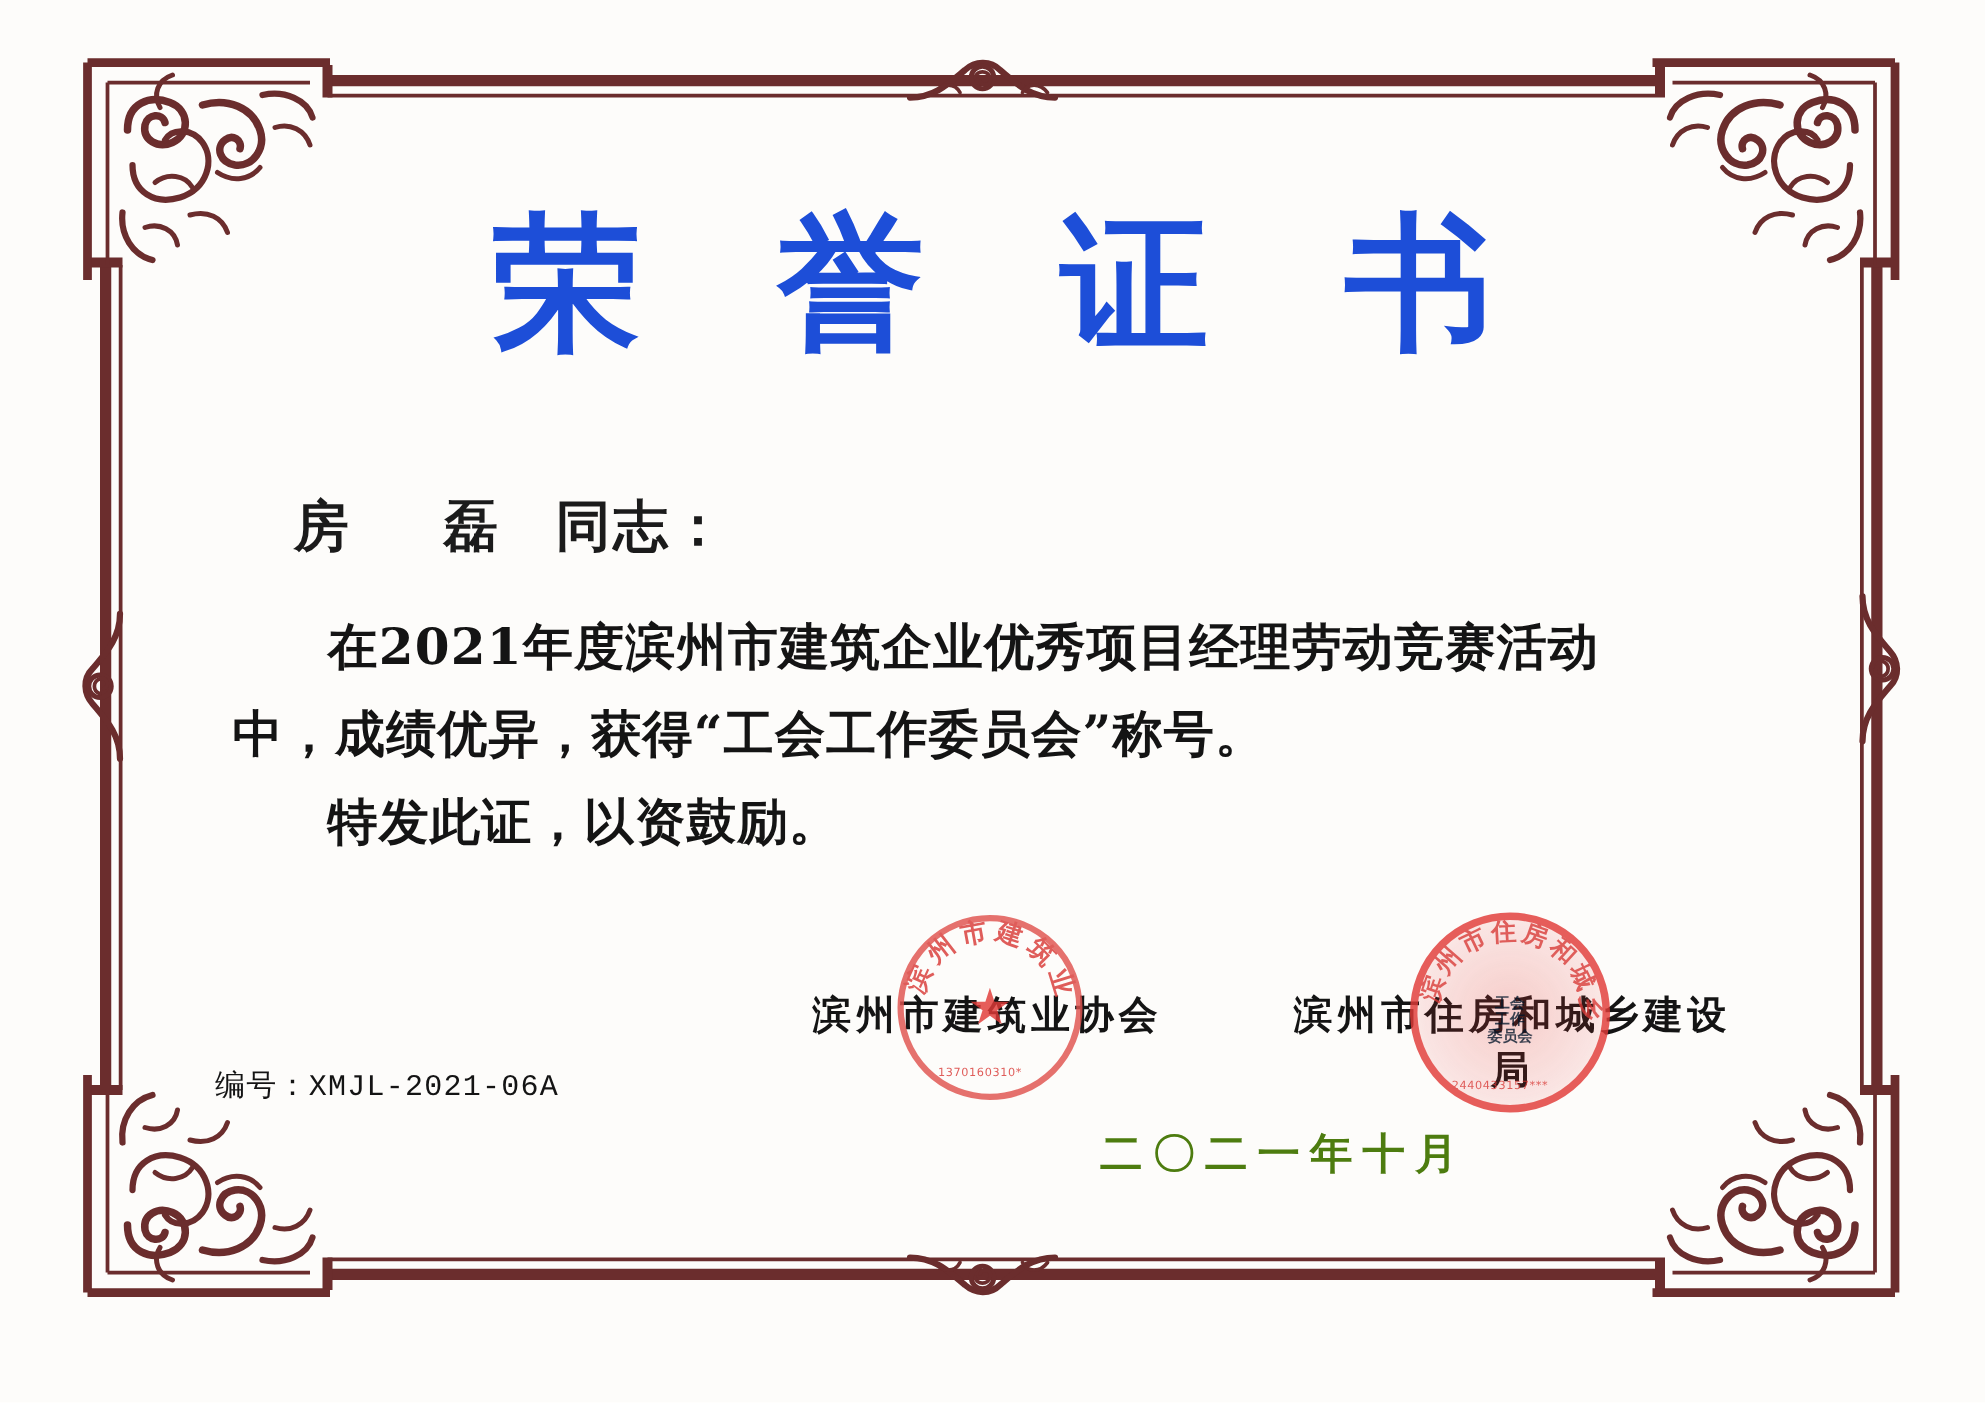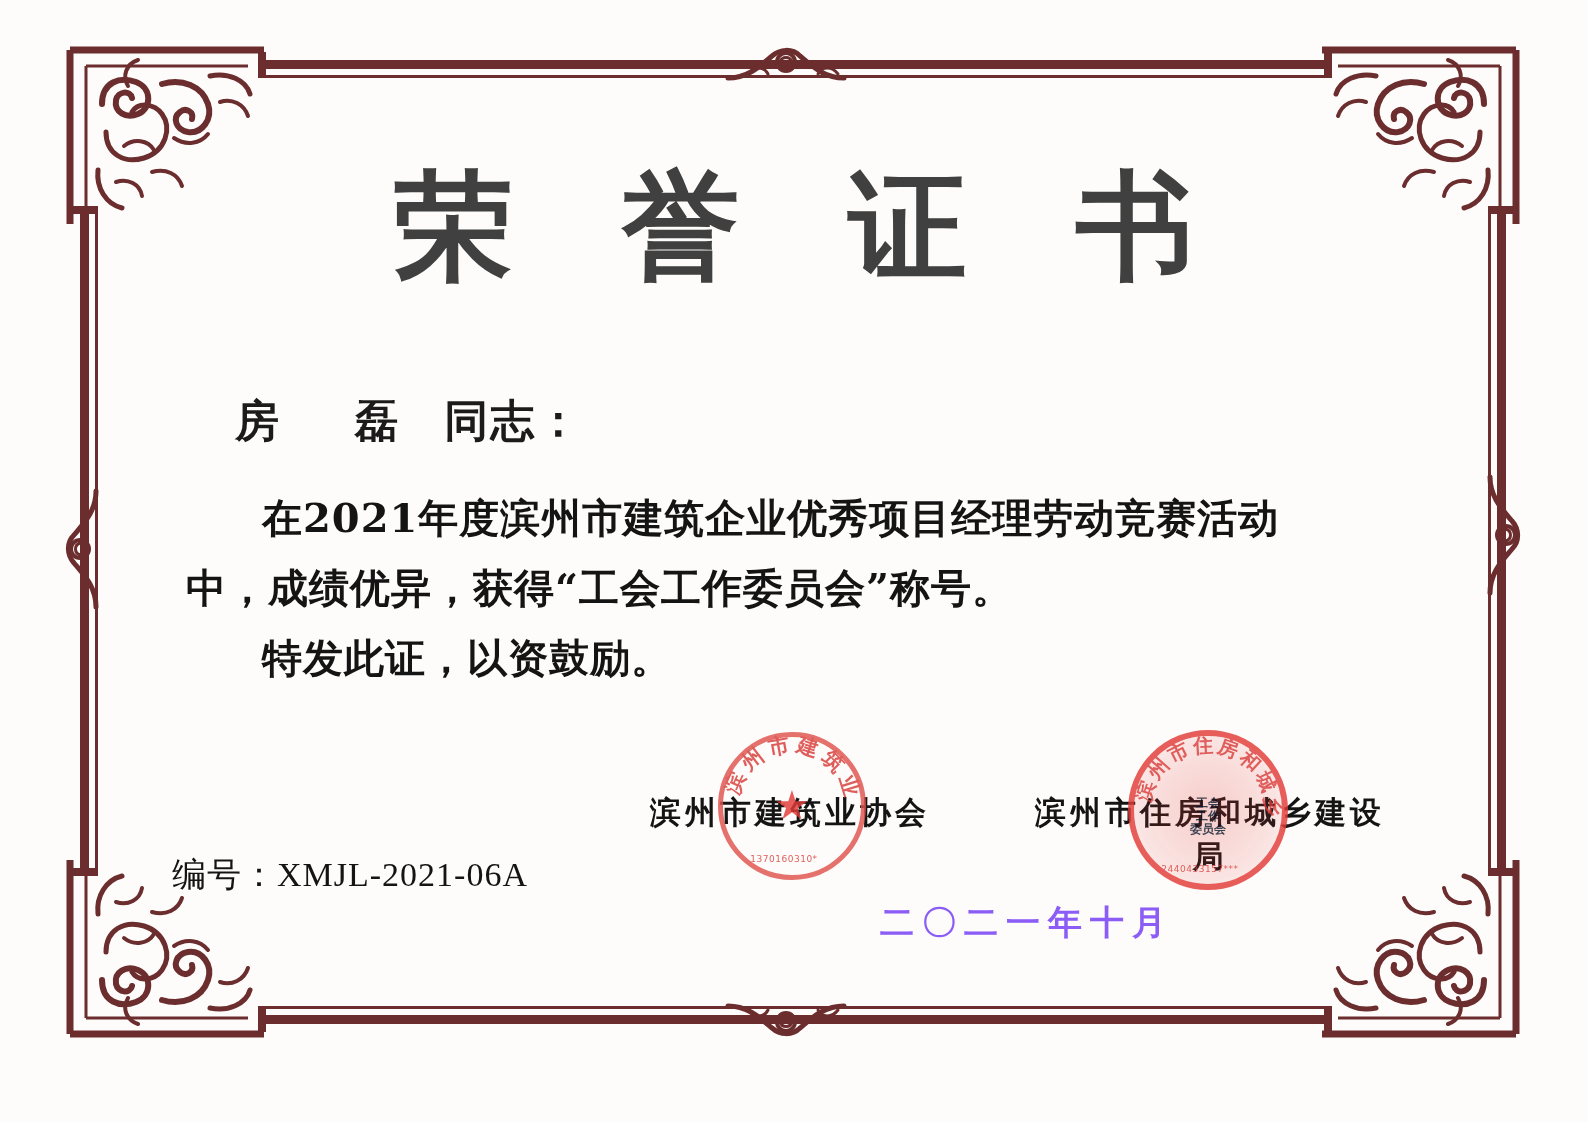--- a/index.html
+++ b/index.html
@@ -87,21 +87,21 @@
   .title {
     position: absolute;
     left: 0;
     top: 148px;
     width: 1588px;
     text-align: center;
     font-family: "DejaVu Serif", serif;
     font-weight: bold;
     font-size: 118px;
     letter-spacing: 34px;
-    color: #404040;
+    color: #1d4ed8;
     text-indent: 34px;
     white-space: nowrap;
   }
 
   .recipient-line {
     position: absolute;
     left: 196px;
     top: 392px;
     font-family: "DejaVu Serif", serif;
     font-size: 44px;
@@ -152,35 +152,35 @@
     text-align: center;
     line-height: 44px;
   }
   .signer.left  { left: 640px; top: 10px; width: 300px; }
   .signer.right { left: 1030px; top: 10px; width: 360px; }
 
   .serial {
     position: absolute;
     left: 172px;
     top: 852px;
-    font-family: Liberation Serif, serif;
-    font-size: 34px;
+    font-family: Liberation Mono, monospace;
+    font-size: 24px;
     color: #141414;
     letter-spacing: 1px;
     white-space: nowrap;
   }
 
   .date {
     position: absolute;
     left: 880px;
     top: 900px;
     font-family: "DejaVu Serif", serif;
     font-size: 34px;
     font-weight: bold;
-    color: #8b5cf6;
+    color: #4d7c0f;
     letter-spacing: 8px;
     white-space: nowrap;
   }
 
   
   .seal {
     position: absolute;
     border-radius: 50%;
     opacity: 0.82;
   }

